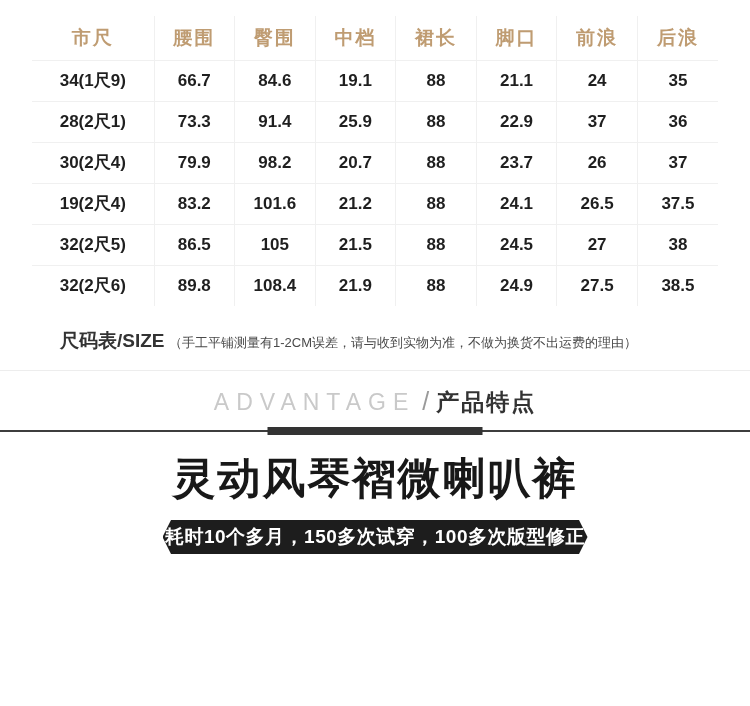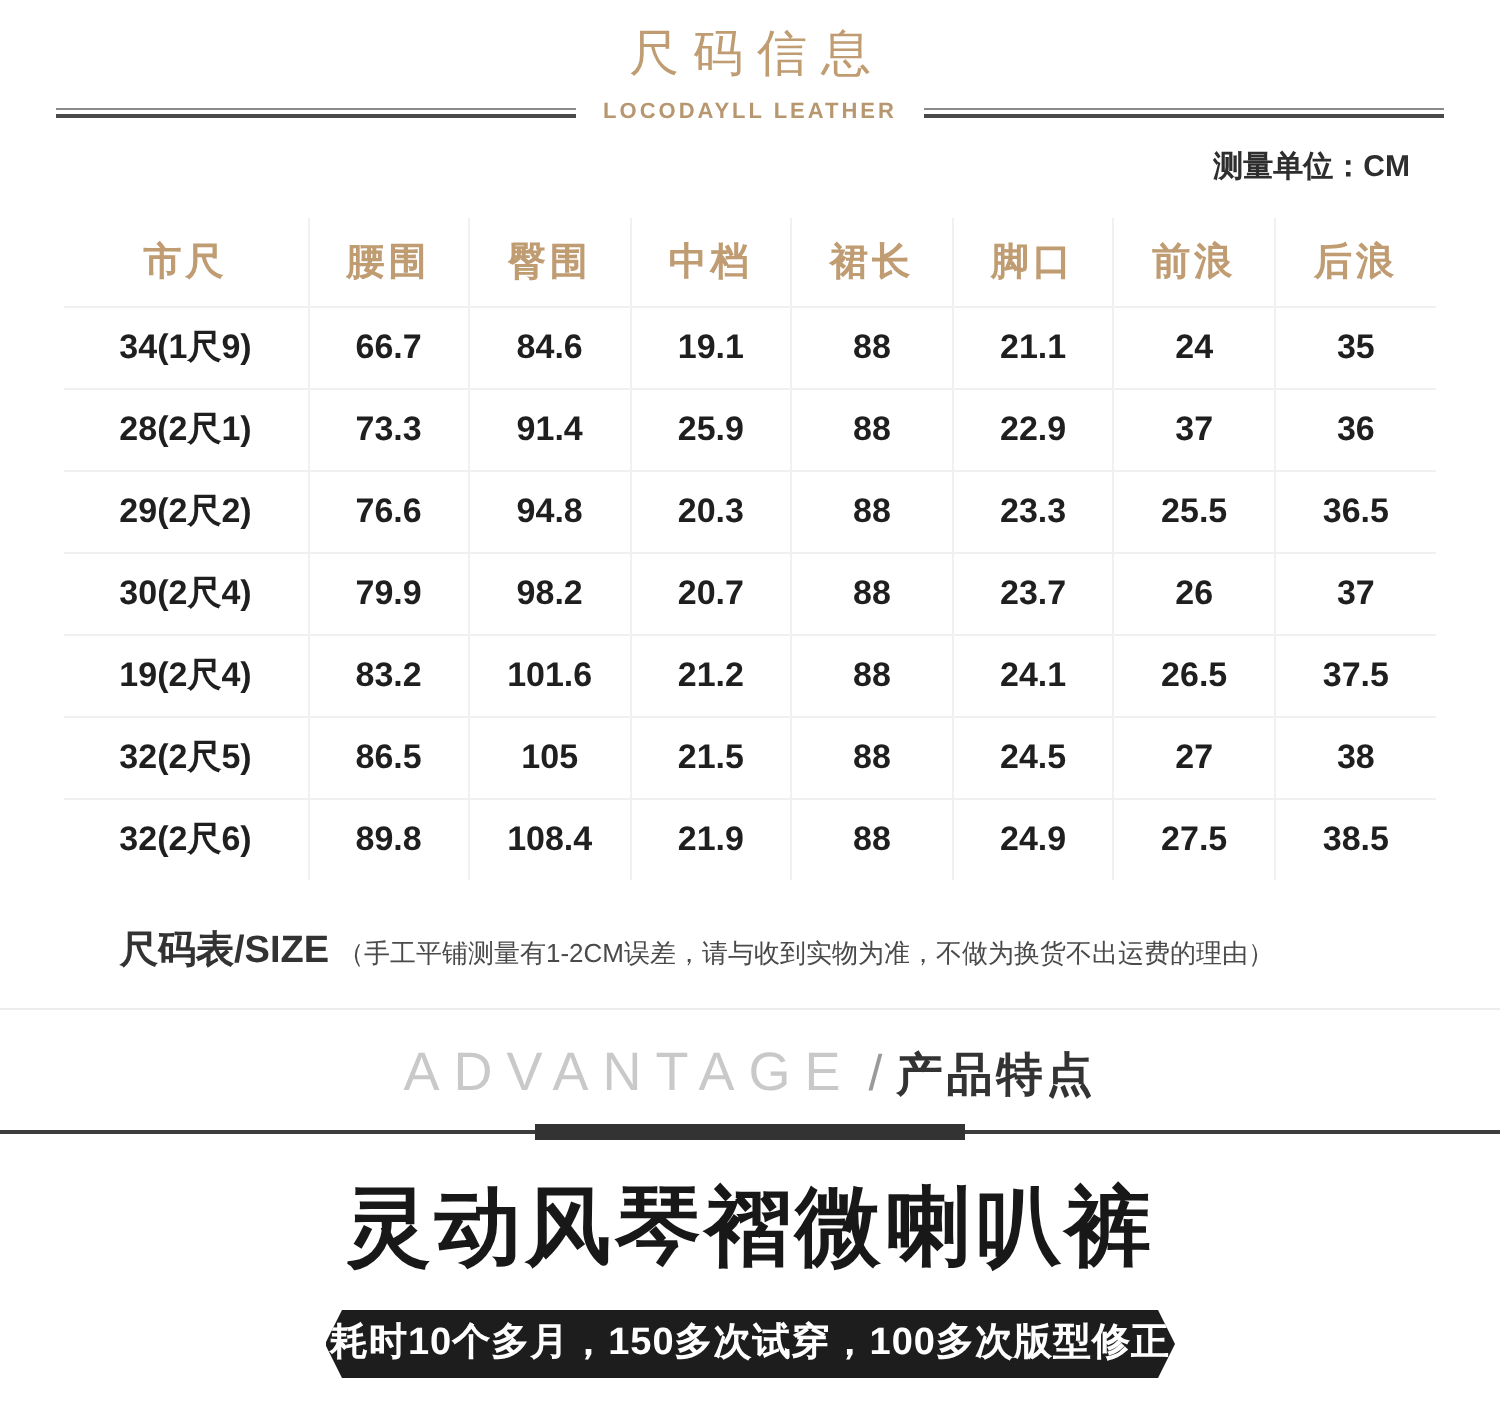--- a/index.html
+++ b/index.html
@@ -59,21 +59,21 @@
     border-bottom:1px solid #ededed;
     white-space:nowrap;
   }
   .note-label { font-size:19px; font-weight:600; color:#333; }
   .note-text  { font-size:13px; color:#4a4a4a; }
 
   
   .advantage { margin-top:16px; }
   .adv-text { text-align:center; white-space:nowrap; }
   .adv-en {
-    font-size:27px; color:#c9c9c9; letter-spacing:7px; font-weight:400;
+    font-size:23px; color:#c9c9c9; letter-spacing:7px; font-weight:400;
   }
   .adv-slash { font-size:25px; color:#9a9a9a; margin:0 7px; font-weight:300; }
   .adv-cn {
     font-size:23px; color:#333; font-weight:700; letter-spacing:2px;
   }
   .adv-line { margin-top:12px; height:2px; background:#3d3d3d; position:relative; }
   .adv-thick {
     position:absolute; left:50%; top:-3px; transform:translateX(-50%);
     width:215px; height:8px; background:#333; display:block;
   }
@@ -89,29 +89,20 @@
     font-size:19px; font-weight:700; letter-spacing:0.5px;
     clip-path:polygon(2% 0%, 98% 0%, 100% 50%, 98% 100%, 2% 100%, 0% 50%);
     white-space:nowrap;
   }
 </style>
 </head>
 <body>
 
 <div class="page">
 
-  <header>
-    <h1 class="page-title">尺码信息</h1>
-    <div class="sub-row">
-      <span class="dline"></span>
-      <span class="brand">LOCODAYLL LEATHER</span>
-      <span class="dline"></span>
-    </div>
-    <div class="unit">测量单位：CM</div>
-  </header>
 
   <table class="size-table">
     <thead>
       <tr>
           <th>市尺</th>
           <th>腰围</th>
           <th>臀围</th>
           <th>中档</th>
           <th>裙长</th>
           <th>脚口</th>
@@ -132,30 +123,20 @@
         </tr>
         <tr>
           <td>28(2尺1)</td>
           <td>73.3</td>
           <td>91.4</td>
           <td>25.9</td>
           <td>88</td>
           <td>22.9</td>
           <td>37</td>
           <td>36</td>
-        </tr>
-        <tr>
-          <td>29(2尺2)</td>
-          <td>76.6</td>
-          <td>94.8</td>
-          <td>20.3</td>
-          <td>88</td>
-          <td>23.3</td>
-          <td>25.5</td>
-          <td>36.5</td>
         </tr>
         <tr>
           <td>30(2尺4)</td>
           <td>79.9</td>
           <td>98.2</td>
           <td>20.7</td>
           <td>88</td>
           <td>23.7</td>
           <td>26</td>
           <td>37</td>

